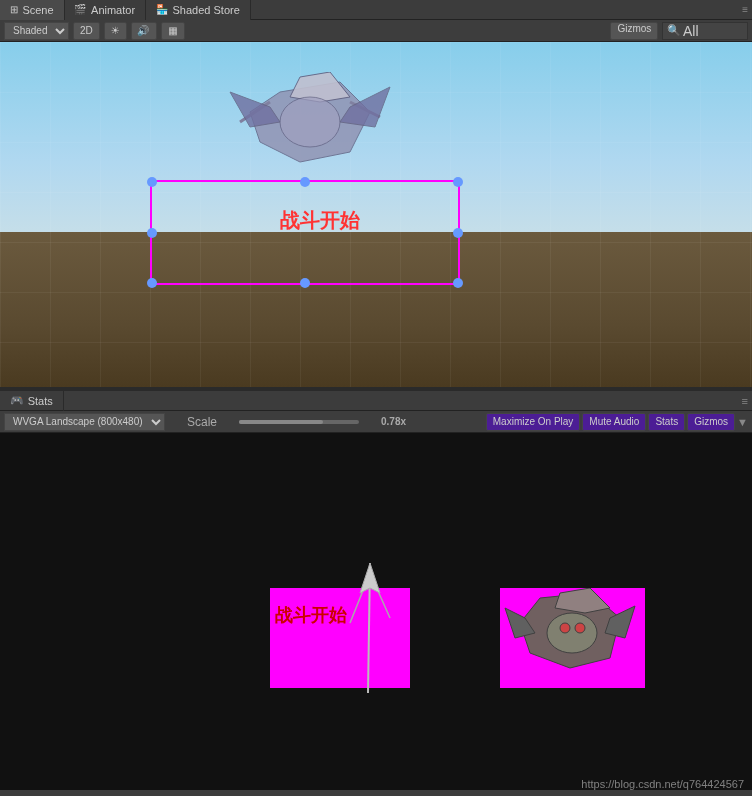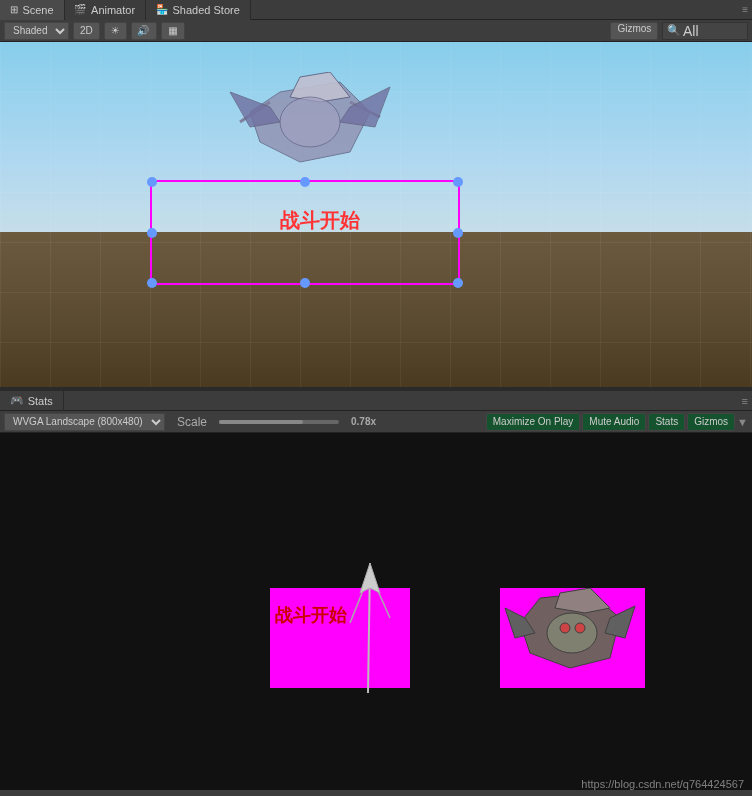--- a/index.html
+++ b/index.html
@@ -199,21 +199,21 @@
     }
     .game-expand { margin-left: auto; color: #888; padding-right: 4px; }
 
     
     .game-toolbar {
       display: flex;
       align-items: center;
       background: #3d3d3d;
       height: 22px;
       padding: 0 4px;
-      gap: 12px;
+      gap: 22px;
       border-bottom: 1px solid #222;
     }
     .resolution-select {
       background: #555;
       border: 1px solid #444;
       color: #ccc;
       height: 18px;
       font-size: 10px;
       padding: 0 4px;
     }
@@ -234,21 +234,21 @@
       border-radius: 2px;
     }
     .scale-value { color: #aaa; font-size: 10px; font-weight: bold; }
     .game-right-btns {
       margin-left: auto;
       display: flex;
       gap: 2px;
       align-items: center;
     }
     .game-btn {
-      background: #14532d;
+      background: #4c1d95;
       border: 1px solid #444;
       color: #ccc;
       height: 18px;
       padding: 0 6px;
       font-size: 10px;
       cursor: pointer;
       border-radius: 2px;
     }
 
     

